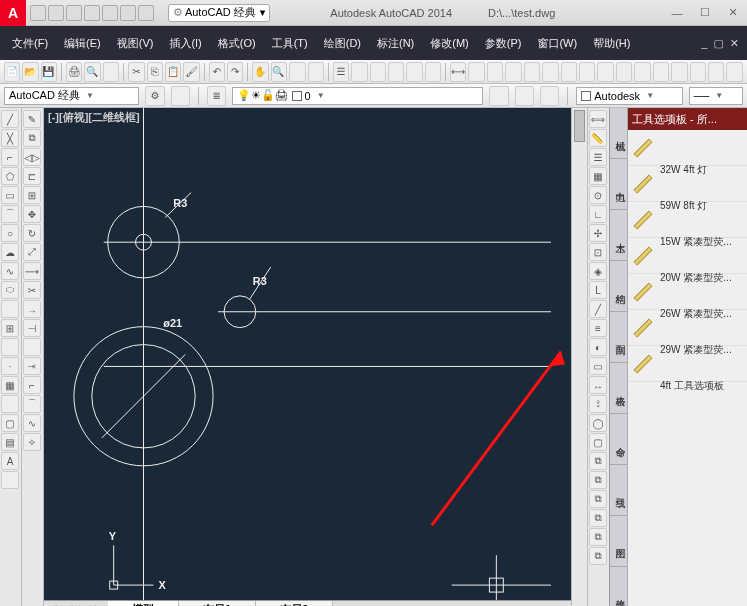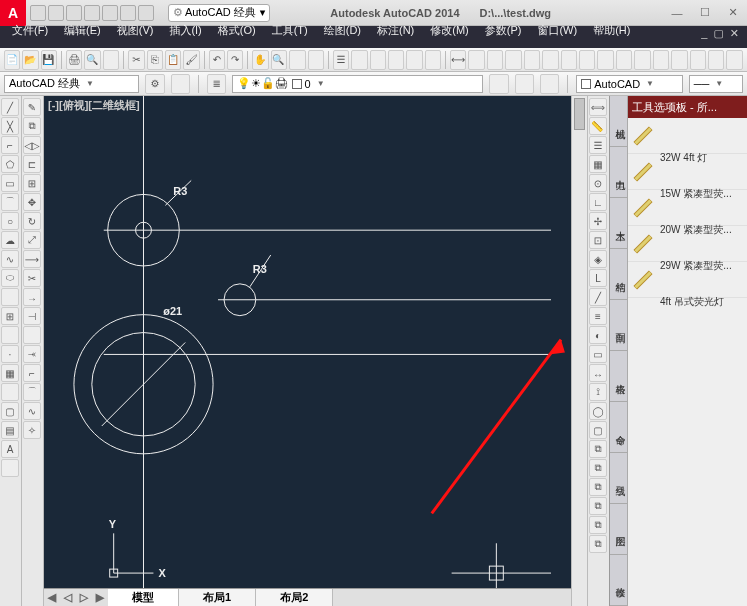--- a/index.html
+++ b/index.html
@@ -3,24 +3,24 @@
 <meta charset="utf-8">
 <style>
 * { margin: 0; padding: 0; box-sizing: border-box; font-family: "Microsoft YaHei", sans-serif; font-size: 11px; }
 body { width: 747px; height: 606px; background: #f0f0f0; overflow: hidden; position: relative; }
 .titlebar { height: 26px; background: linear-gradient(#e8e8e8,#d8d8d8); display: flex; align-items: center; border-bottom: 1px solid #bbb; }
 .logo { width: 26px; height: 26px; background: #e02; display: flex; align-items: center; justify-content: center; color: #fff; font-weight: bold; font-size: 14px; }
 .qat { display: flex; gap: 2px; padding: 0 4px; }
 .qat-btn { width: 16px; height: 16px; background: #ddd; border: 1px solid #aaa; border-radius: 2px; }
 .search-box { margin-left: 10px; display: flex; align-items: center; border: 1px solid #aaa; border-radius: 3px; height: 18px; padding: 0 4px; background: #fff; }
 .search-box span:first-child { color: #888; margin-right: 2px; }
-.title-text { margin-left: 60px; color: #555; font-weight: bold; }
+.title-text { margin-left: 60px; color: #555; }
 .winbtns { margin-left: auto; display: flex; }
 .winbtn { width: 28px; height: 20px; display: flex; align-items: center; justify-content: center; color: #666; }
-.menubar { height: 22px; background: #2b2b38; display: flex; align-items: flex-end; padding: 8px 6px; gap: 4px; color: #eee; }
+.menubar { height: 34px; background: #2b2b38; display: flex; align-items: center; padding: 8px 6px; gap: 4px; color: #eee; }
 .menubar .menu { padding: 2px 6px; white-space: nowrap; }
 .menubar .mdictrl { margin-left: auto; display: flex; gap: 2px; }
 .menubar .mdictrl span { color: #ccc; padding: 0 2px; }
 .ribbon { height: 24px; background: linear-gradient(#f8f8f8,#e4e4e4); border-bottom: 1px solid #bbb; display: flex; align-items: center; padding: 0 4px; gap: 2px; }
 .tbtn { width: 20px; height: 20px; background: #eee; border: 1px solid #ccc; border-radius: 2px; display: flex; align-items: center; justify-content: center; font-size: 10px; color: #555; }
 .sep { width: 1px; height: 18px; background: #bbb; margin: 0 2px; }
 .subbar { height: 24px; background: linear-gradient(#f8f8f8,#e4e4e4); border-bottom: 1px solid #bbb; display: flex; align-items: center; padding: 0 4px; gap: 6px; }
 .combo { border: 1px solid #aaa; background: #fff; height: 18px; display: flex; align-items: center; padding: 0 4px; font-size: 11px; }
 .combo .arrow { margin-left: 6px; color: #666; font-size: 8px; }
 .workarea { display: flex; height: calc(606px - 26px - 22px - 24px - 24px); }
@@ -61,21 +61,21 @@
     <div class="qat-btn"></div>
     <div class="qat-btn"></div>
     <div class="qat-btn"></div>
   </div>
   <div class="search-box">
     <span>⚙</span>
     <span>AutoCAD 经典</span>
     <span style="margin-left:4px">▾</span>
   </div>
   <span class="title-text">Autodesk AutoCAD 2014</span>
-  <span class="title-text" style="margin-left:20px">D:\...\test.dwg</span>
+  <span class="title-text" style="margin-left:36px">D:\...\test.dwg</span>
   <div class="winbtns">
     <div class="winbtn">—</div>
     <div class="winbtn">☐</div>
     <div class="winbtn">✕</div>
   </div>
 </div>
 
 <div class="menubar">
   <div class="menu">文件(F)</div>
   <div class="menu">编辑(E)</div>
@@ -160,21 +160,21 @@
     <span style="width:10px;height:10px;background:#fff;border:1px solid #666;display:inline-block;margin:0 3px"></span>
     <span>0</span>
     <span class="arrow">▼</span>
   </div>
   <div class="tbtn"></div>
   <div class="tbtn"></div>
   <div class="tbtn"></div>
   <div class="sep"></div>
   <div class="combo" style="width:110px">
     <span style="width:10px;height:10px;background:#fff;border:1px solid #666;display:inline-block;margin-right:3px"></span>
-    <span>AutoCAD</span>
+    <span>Autodesk</span>
     <span class="arrow">▼</span>
   </div>
   <div class="combo" style="width:56px">
     <span>──</span>
     <span class="arrow">▼</span>
   </div>
 </div>
 
 <div class="workarea">
 
@@ -323,42 +323,58 @@
             </svg>
           </span>
           <span class="pal-label">32W 4ft 灯</span>
         </div>
         <div class="pal-item">
           <span class="pal-icon">
             <svg width="22" height="8">
               <rect x="0" y="2" width="22" height="4" fill="#e0d070" stroke="#b89030"></rect>
             </svg>
           </span>
+          <span class="pal-label">59W 8ft 灯</span>
+        </div>
+        <div class="pal-item">
+          <span class="pal-icon">
+            <svg width="22" height="8">
+              <rect x="0" y="2" width="22" height="4" fill="#e0d070" stroke="#b89030"></rect>
+            </svg>
+          </span>
           <span class="pal-label">15W 紧凑型荧...</span>
         </div>
         <div class="pal-item">
           <span class="pal-icon">
             <svg width="22" height="8">
               <rect x="0" y="2" width="22" height="4" fill="#e0d070" stroke="#b89030"></rect>
             </svg>
           </span>
           <span class="pal-label">20W 紧凑型荧...</span>
         </div>
         <div class="pal-item">
           <span class="pal-icon">
             <svg width="22" height="8">
               <rect x="0" y="2" width="22" height="4" fill="#e0d070" stroke="#b89030"></rect>
             </svg>
           </span>
+          <span class="pal-label">26W 紧凑型荧...</span>
+        </div>
+        <div class="pal-item">
+          <span class="pal-icon">
+            <svg width="22" height="8">
+              <rect x="0" y="2" width="22" height="4" fill="#e0d070" stroke="#b89030"></rect>
+            </svg>
+          </span>
           <span class="pal-label">29W 紧凑型荧...</span>
         </div>
         <div class="pal-item">
           <span class="pal-icon">
             <svg width="22" height="8">
               <rect x="0" y="2" width="22" height="4" fill="#e0d070" stroke="#b89030"></rect>
             </svg>
           </span>
-          <span class="pal-label">4ft 吊式荧光灯</span>
+          <span class="pal-label">4ft 工具选项板</span>
         </div>
       </div>
   </div>
 
 </div>
 
 </body></html>

